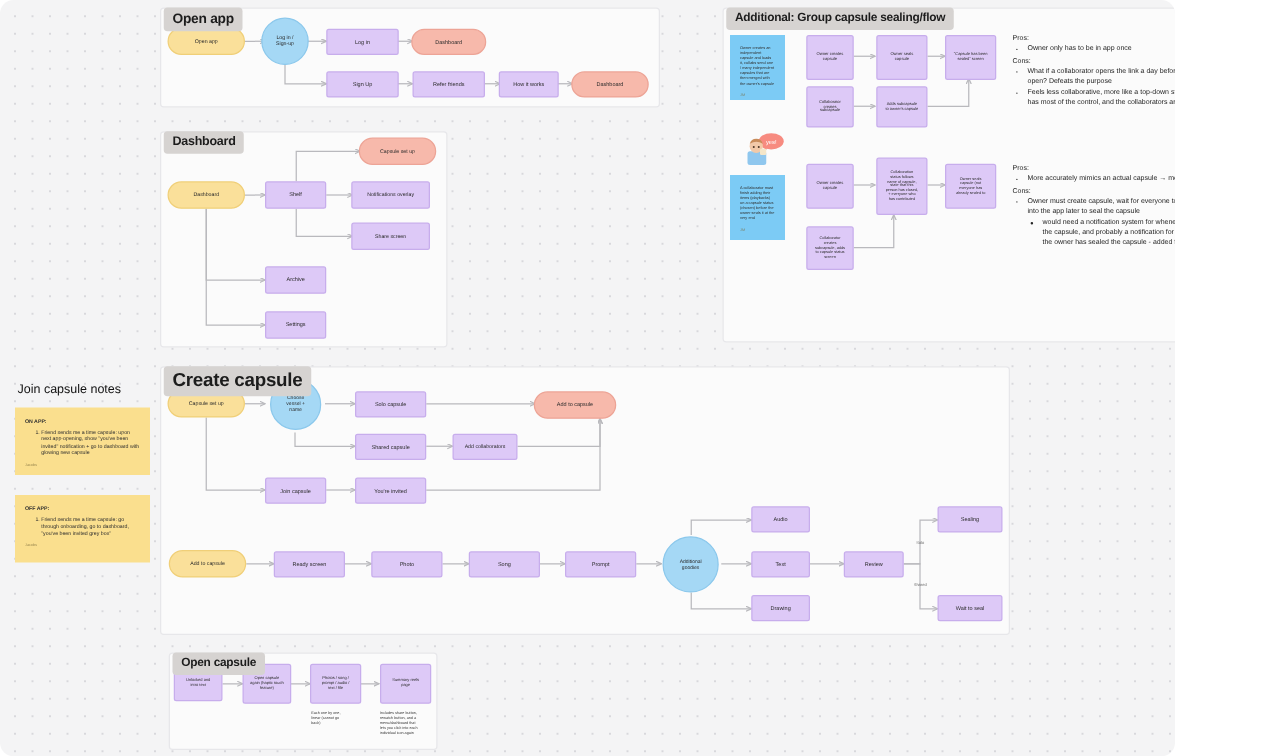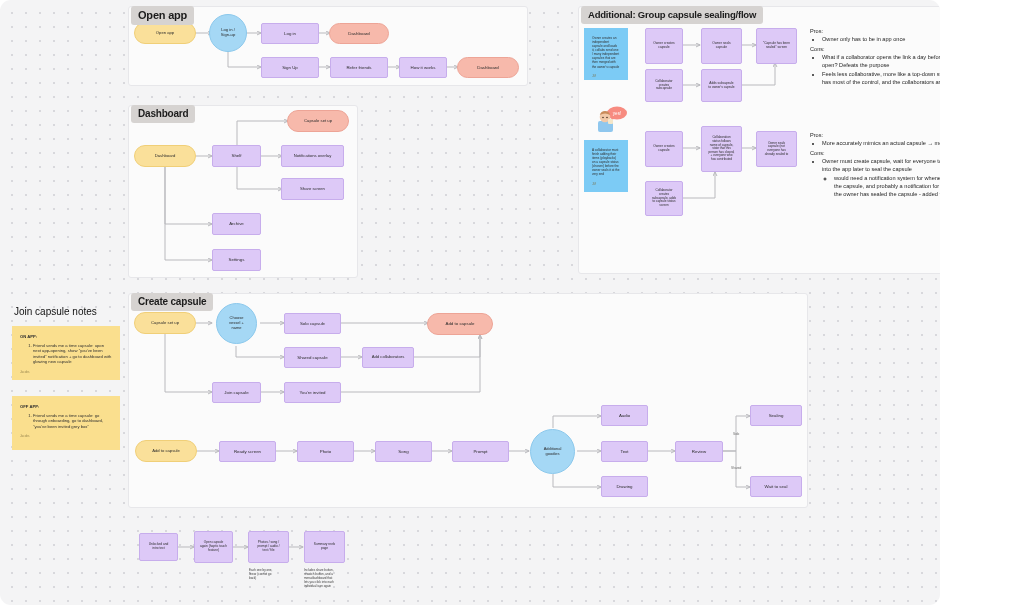--- a/index.html
+++ b/index.html
@@ -203,21 +203,21 @@
       <span>Share screen</span>
     </div>
   <div class="node n-purple" style="left:212px; top:213px; width:49px; height:22px; font-size:4.4px;">
       <span>Archive</span>
     </div>
   <div class="node n-purple" style="left:212px; top:249px; width:49px; height:22px; font-size:4.4px;">
       <span>Settings</span>
     </div>
 
   <div class="frame" style="left:128px; top:293px; width:680px; height:215px;">
-    <div class="frame-title" style="font-size:10px;">Create capsule</div>
+    <div class="frame-title" style="font-size:15px;">Create capsule</div>
   </div>
   <div class="node n-yellow" style="left:134px; top:312px; width:62px; height:22px; font-size:4.2px;">
       <span>Capsule set up</span>
     </div>
   <div class="node n-blue" style="left:216px; top:303px; width:41px; height:41px; font-size:4px; white-space:pre-line;"><span>Choose
 vessel +
 name</span></div>
   <div class="node n-purple" style="left:284px; top:313px; width:57px; height:21px; font-size:4.4px;">
       <span>Solo capsule</span>
     </div>
@@ -268,20 +268,23 @@
     </div>
   <div class="node n-purple" style="left:750px; top:405px; width:52px; height:21px; font-size:4.4px;">
       <span>Sealing</span>
     </div>
   <div class="node n-purple" style="left:750px; top:476px; width:52px; height:21px; font-size:4.4px;">
       <span>Wait to seal</span>
     </div>
   <div class="ftext" style="left:733px; top:432px; font-size:3.2px; color:#6a6a6a;">Solo</div>
   <div class="ftext" style="left:731px; top:466px; font-size:3.2px; color:#6a6a6a;">Shared</div>
 
+  <div class="frame" style="left:135px; top:522px; width:215px; height:78px;">
+    <div class="frame-title" style="font-size:9.5px;">Open capsule</div>
+  </div>
   <div class="node n-purple" style="left:139px; top:533px; width:39px; height:28px; font-size:3.2px; white-space:pre-line;"><span>Unlocked and
 intro text</span></div>
   <div class="node n-purple" style="left:194px; top:531px; width:39px; height:32px; font-size:3.2px; white-space:pre-line;"><span>Open capsule
 again (haptic touch
 feature)</span></div>
   <div class="node n-purple" style="left:248px; top:531px; width:41px; height:32px; font-size:3.2px; white-space:pre-line;"><span>Photos / song /
 prompt / audio /
 text / file</span></div>
   <div class="node n-purple" style="left:304px; top:531px; width:41px; height:32px; font-size:3.2px; white-space:pre-line;"><span>Summary reels
 page</span></div>

